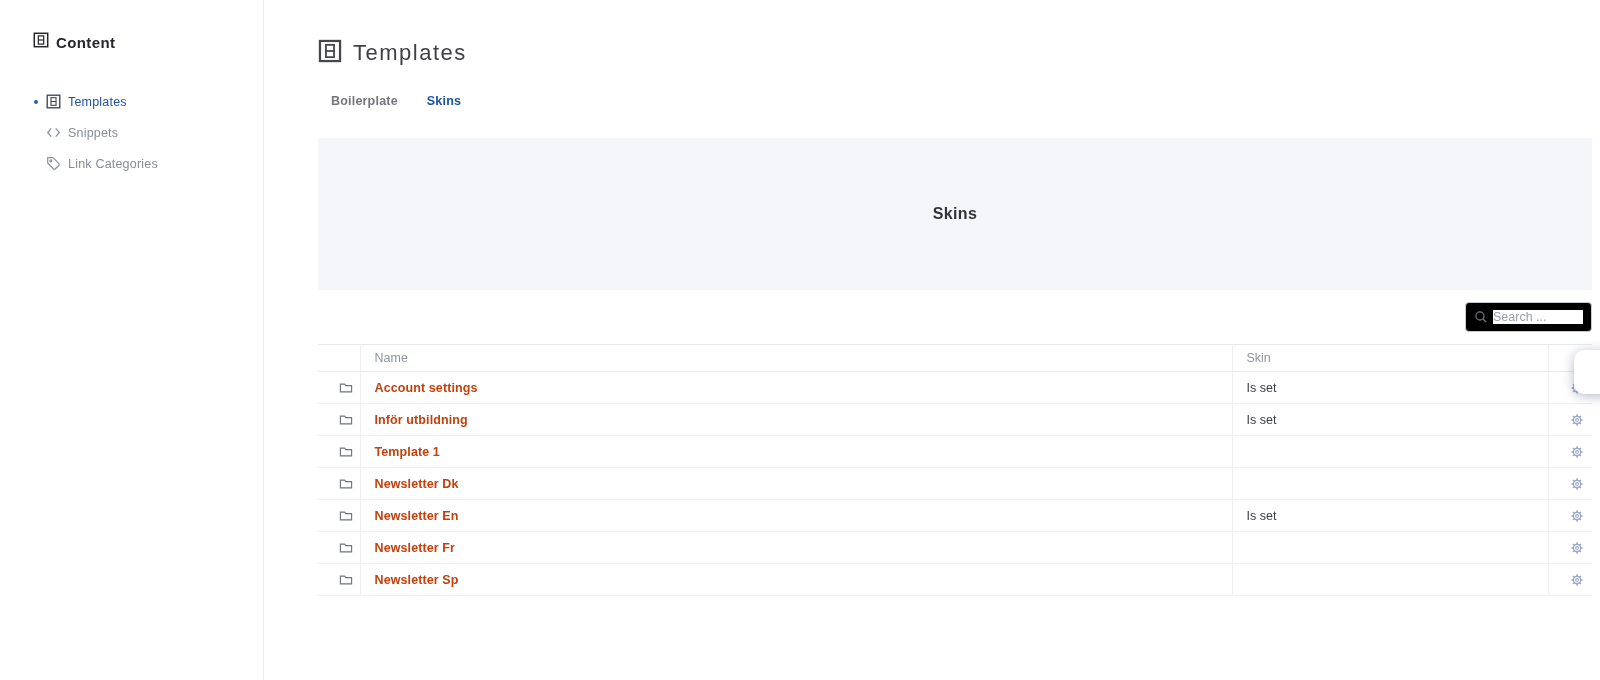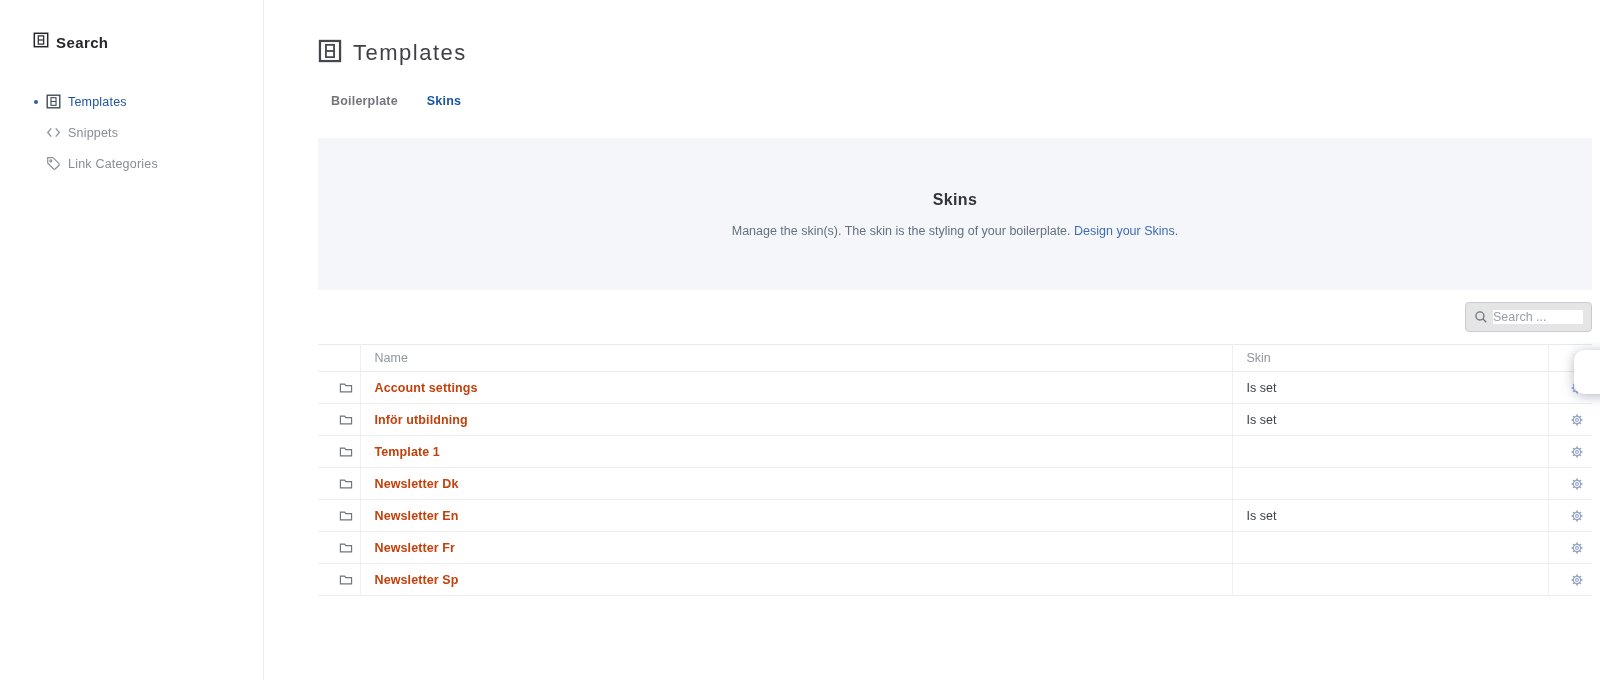--- a/index.html
+++ b/index.html
@@ -32,21 +32,21 @@
   .tab.active { color:#1b54a4; }
 
   .banner { margin-top:30px; height:152px; background:#f5f6fa; text-align:center;
     display:flex; flex-direction:column; justify-content:center; }
   .banner h2 { font-size:16px; font-weight:bold; color:#33333b; letter-spacing:.4px; }
   .banner p { margin-top:15px; font-size:12.5px; color:#667080; }
   .banner a { color:#3e6cb3; text-decoration:none; cursor:pointer; }
 
   .search-row { display:flex; justify-content:flex-end; margin-top:12px; }
   .search-box { width:127px; height:30px; border:1px solid #c9ccd2; border-radius:4px;
-    background:#e5e5e5; display:flex; align-items:center; padding:0 8px; gap:5px; }
+    background:#000000; display:flex; align-items:center; padding:0 8px; gap:5px; }
   .search-box input { border:none; outline:none; width:100%; font-size:12.5px;
     color:#55595f; font-family:"Liberation Sans", sans-serif; }
   .search-box input::placeholder { color:#9aa0a8; }
   .search-box .icon { display:inline-flex; color:#6d7278; }
 
   table.grid { margin-top:12px; width:100%; border-collapse:collapse; table-layout:fixed; }
   table.grid col.c1 { width:42px; }  table.grid col.c3 { width:316px; }
   table.grid col.c4 { width:44px; }
   table.grid thead tr { border-top:1px solid #e7e9ec; border-bottom:1px solid #e7e9ec; }
   table.grid th { height:27px; font-size:12.5px; font-weight:normal; color:#9096a0;
@@ -106,21 +106,21 @@
   </defs>
 </svg>
 
 <aside class="sidebar">
   <div class="sb-header">
     <span class="icon" style="color:#26262c">
       <svg width="16" height="16" viewBox="0 0 16 16">
           <use href="#ic-template"></use>
         </svg>
     </span>
-    <span class="ttl">Search</span>
+    <span class="ttl">Content</span>
   </div>
   <nav class="sb-nav">
     <div class="sb-item active">
       <span class="bullet"></span>
       <span class="icon">
         <svg width="15" height="15" viewBox="0 0 16 16">
             <use href="#ic-template"></use>
           </svg>
       </span>
       <span class="lbl">Templates</span>
@@ -154,21 +154,20 @@
     <h1>Templates</h1>
   </div>
 
   <div class="tabs">
     <span class="tab">Boilerplate</span>
     <span class="tab active">Skins</span>
   </div>
 
   <div class="banner">
     <h2>Skins</h2>
-    <p><span>Manage the skin(s). The skin is the styling of your boilerplate. </span><a>Design your Skins</a><span>.</span></p>
   </div>
 
   <div class="search-row">
     <div class="search-box">
       <span class="icon">
         <svg width="14" height="14" viewBox="0 0 16 16">
             <use href="#ic-search"></use>
           </svg>
       </span>
       <input type="text" placeholder="Search ..." style="">

